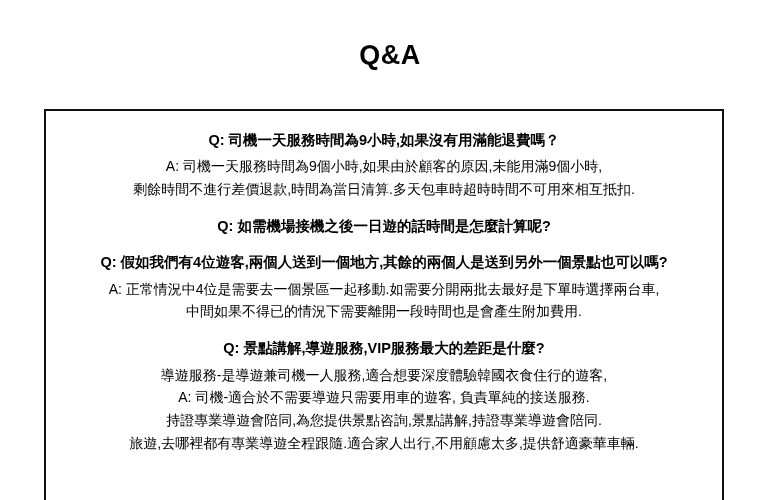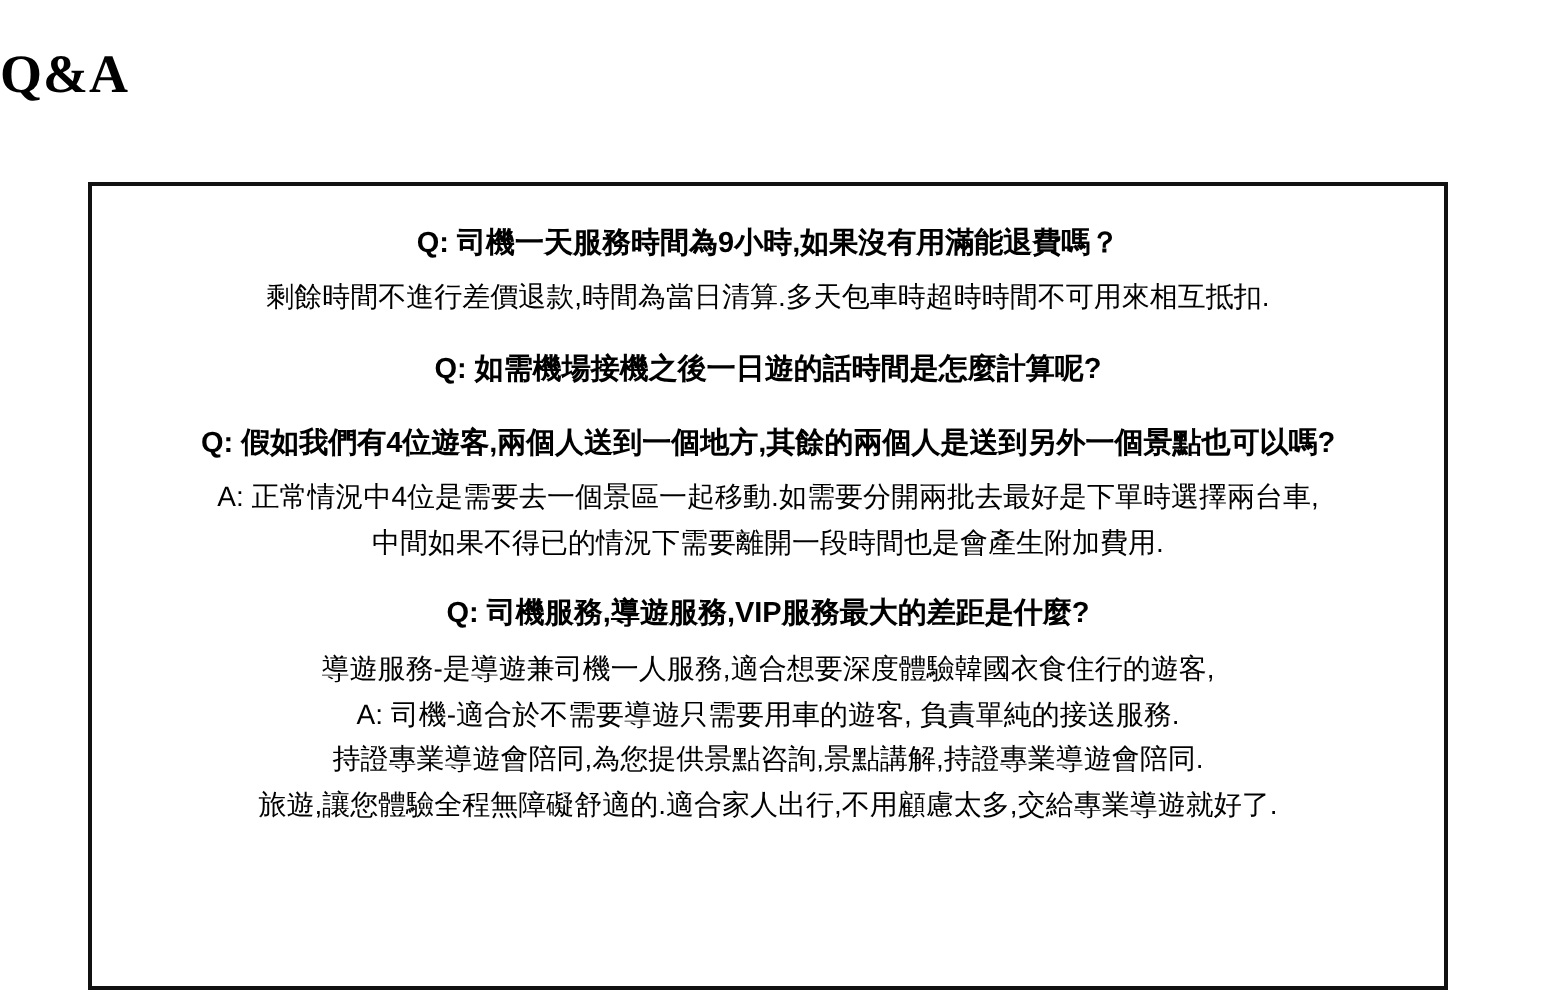--- a/index.html
+++ b/index.html
@@ -14,27 +14,26 @@
     color: #111111;
     overflow: hidden;
   }
   .page {
     width: 780px;
     height: 500px;
     box-sizing: border-box;
     position: relative;
   }
   .page-title {
-    text-align: left;
+    text-align: center;
     font-size: 27px;
     font-weight: bold;
     letter-spacing: 0.5px;
-    margin: 22px 0 0 0;
+    margin: 40px 0 0 0;
     color: #000000;
-    font-family: Liberation Serif, serif;
   }
   .qa-box {
     position: absolute;
     left: 44px;
     top: 69px;
     width: 680px;
     height: 404px;
     box-sizing: border-box;
     border: 2px solid #111111;
     background: #ffffff;
@@ -66,35 +65,36 @@
 <body>
 
 <div class="page">
 
   <h1 class="page-title">Q&amp;A</h1>
 
   <div class="qa-box">
 
     <div class="qa-block">
       <p class="q-line">Q: 司機一天服務時間為9小時,如果沒有用滿能退費嗎？</p>
+      <p class="a-line">A: 司機一天服務時間為9個小時,如果由於顧客的原因,未能用滿9個小時,</p>
       <p class="a-line">剩餘時間不進行差價退款,時間為當日清算.多天包車時超時時間不可用來相互抵扣.</p>
     </div>
 
     <div class="qa-block">
       <p class="q-line">Q: 如需機場接機之後一日遊的話時間是怎麼計算呢?</p>
     </div>
 
     <div class="qa-block">
       <p class="q-line">Q: 假如我們有4位遊客,兩個人送到一個地方,其餘的兩個人是送到另外一個景點也可以嗎?</p>
       <p class="a-line">A: 正常情況中4位是需要去一個景區一起移動.如需要分開兩批去最好是下單時選擇兩台車,</p>
       <p class="a-line">中間如果不得已的情況下需要離開一段時間也是會產生附加費用.</p>
     </div>
 
     <div class="qa-block">
-      <p class="q-line">Q: 司機服務,導遊服務,VIP服務最大的差距是什麼?</p>
+      <p class="q-line">Q: 景點講解,導遊服務,VIP服務最大的差距是什麼?</p>
       <p class="a-line">導遊服務-是導遊兼司機一人服務,適合想要深度體驗韓國衣食住行的遊客,</p>
       <p class="a-line">A: 司機-適合於不需要導遊只需要用車的遊客, 負責單純的接送服務.</p>
       <p class="a-line">持證專業導遊會陪同,為您提供景點咨詢,景點講解,持證專業導遊會陪同.</p>
-      <p class="a-line">旅遊,讓您體驗全程無障礙舒適的.適合家人出行,不用顧慮太多,交給專業導遊就好了.</p>
+      <p class="a-line">旅遊,去哪裡都有專業導遊全程跟隨.適合家人出行,不用顧慮太多,提供舒適豪華車輛.</p>
     </div>
 
   </div>
 </div>
 
 </body></html>

